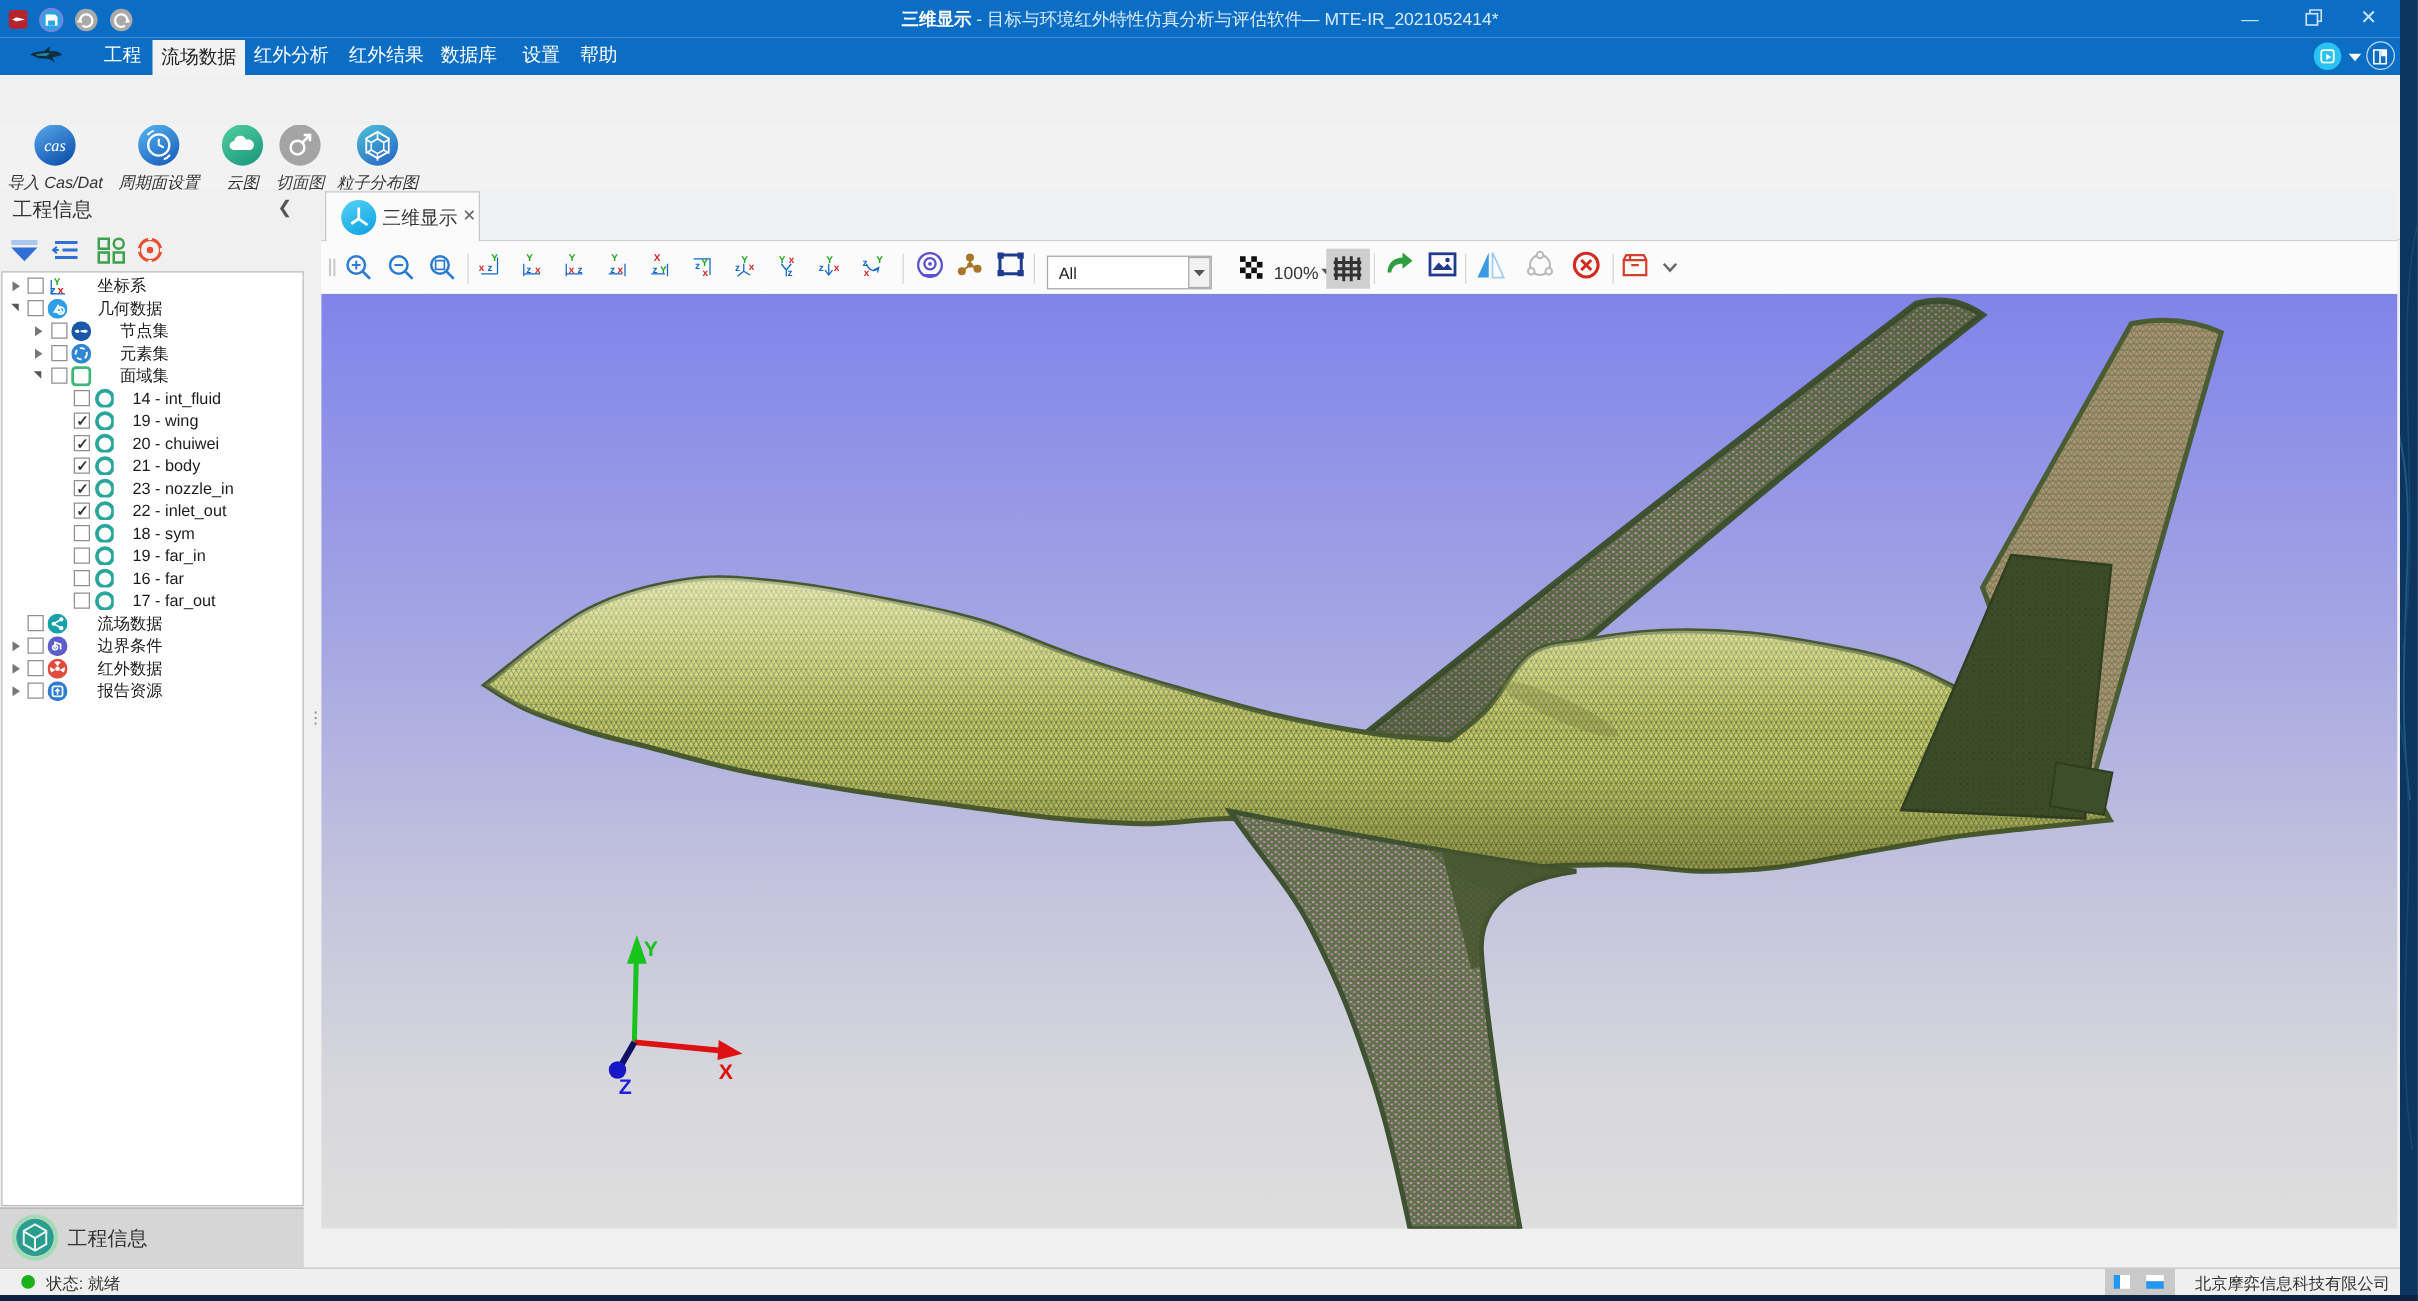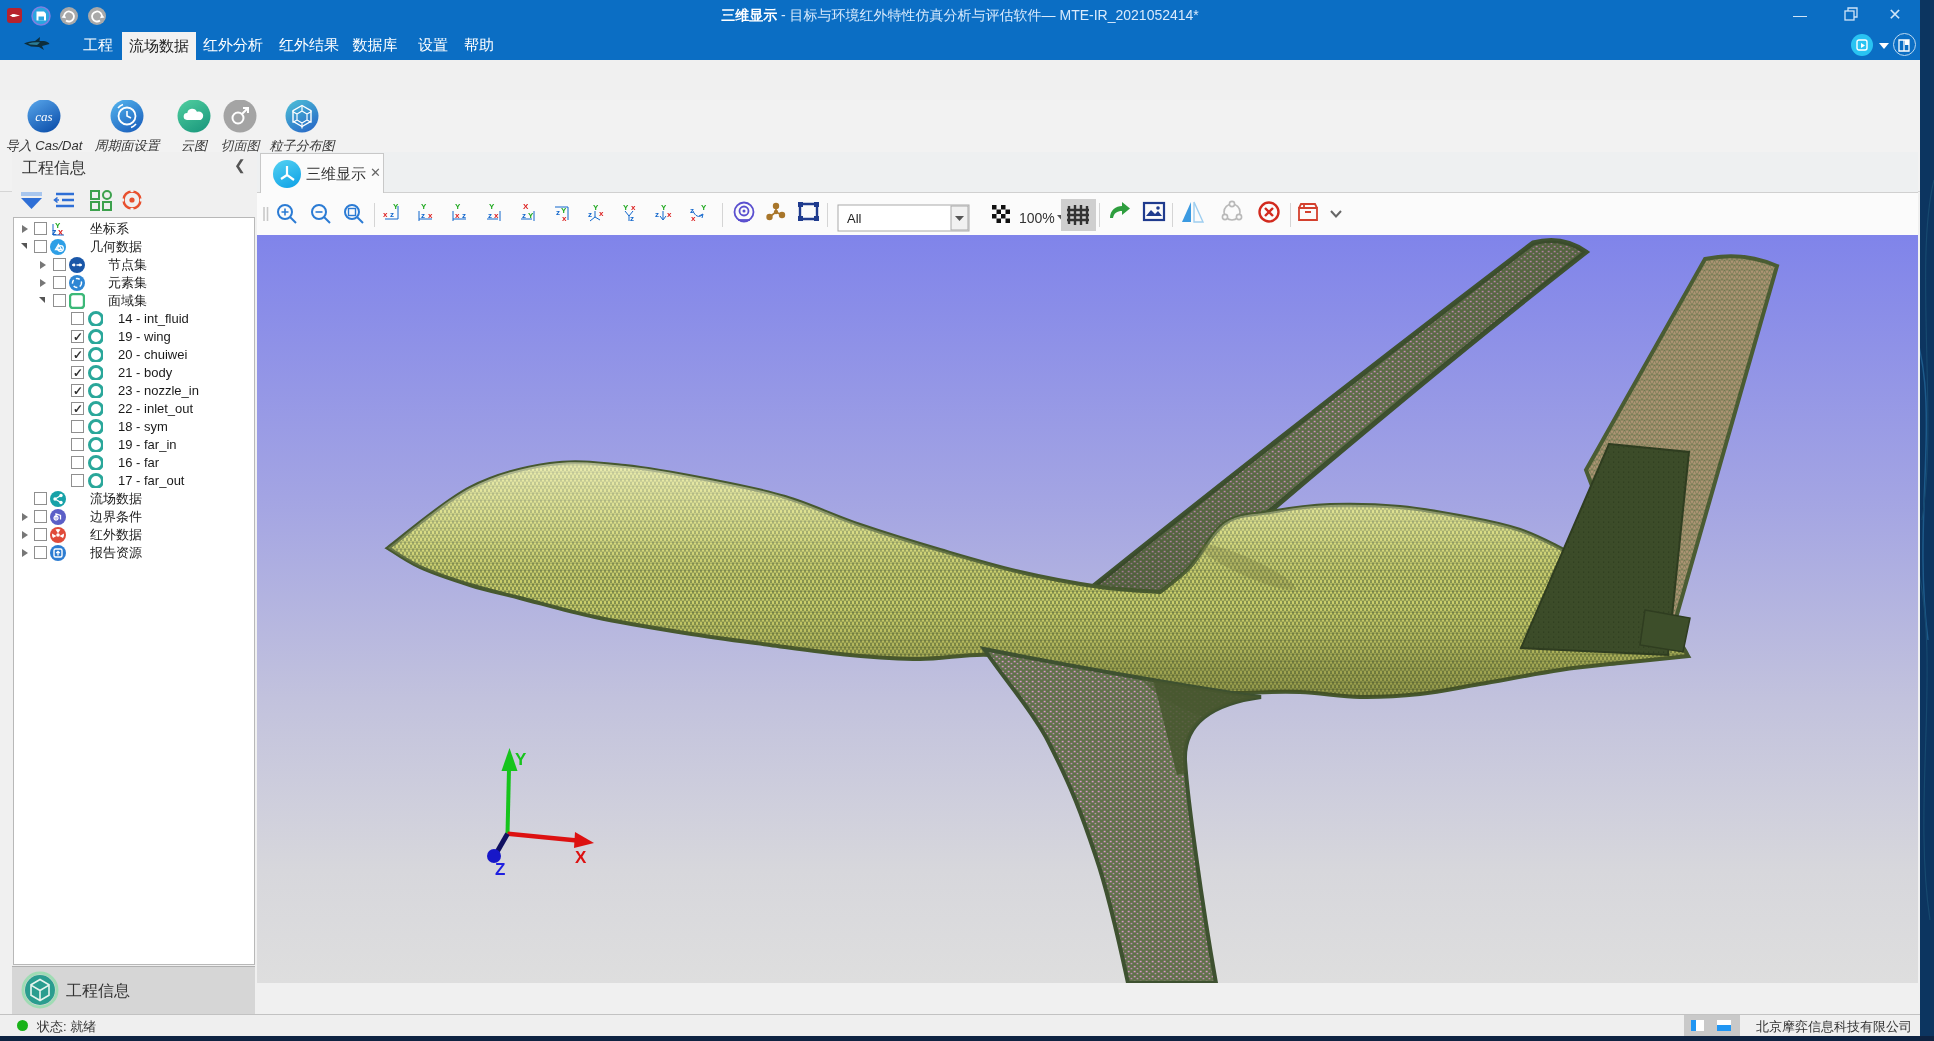--- a/index.html
+++ b/index.html
@@ -9,21 +9,21 @@
 #menubar { position:absolute; left:0; top:30px; width:1920px; height:30px; background:#0b6ec4; }
 #title-text { position:absolute; top:0; left:0; width:1920px; height:30px; line-height:30px; text-align:center; color:#d8eafc; font-size:14px; }
 #title-text b { color:#ffffff; font-weight:bold; }
 .winbtn { position:absolute; top:0; width:34px; height:30px; color:#cfe4f7; font-size:14px; text-align:center; line-height:30px; }
 .menutab { position:absolute; top:30px; height:30px; line-height:30px; color:#fff; font-size:15px; text-align:center; }
 #seltab { position:absolute; left:122px; top:32px; width:74px; height:28px; background:#f2f2f2; color:#222; font-size:15px; text-align:center; line-height:28px; }
 #ribbon { position:absolute; left:0; top:60px; width:1920px; height:92px; background:#f2f2f2; border-bottom:1px solid #d5d5d5;margin-top:40px; }
 .rbtn-label { position:absolute; top:37px; font-size:13px; color:#333; text-align:center; transform:translateX(-50%); white-space:nowrap;font-style:italic; }
 .rgroup { position:absolute; top:72px; font-size:13px; color:#555; transform:translateX(-50%); white-space:nowrap; }
 .rsep { position:absolute; top:64px; width:1px; height:76px; background:#d8d8d8; }
-#panel { position:absolute; left:12px; top:152px; width:257px; height:862px; background:#f0f0f0;padding-left:43px; }
+#panel { position:absolute; left:0; top:152px; width:257px; height:862px; background:#f0f0f0;padding-left:43px; }
 #panel-header { position:absolute; left:10px; top:6px; font-size:16px; color:#333; }
 #panel-collapse { position:absolute; left:222px; top:5px; font-size:14px; color:#555; }
 #tree { position:absolute; left:1px; top:65px; width:242px; height:748px; background:#ffffff; border:1px solid #b8b8b8; font-size:13px; color:#1a1a1a; }
 .trow { position:absolute; height:18px; line-height:18px; white-space:nowrap; }
 .exp { position:absolute; width:0; height:0; }
 .cb { position:absolute; width:13px; height:13px; border:1px solid #8f8f8f; background:#fff; }
 .ck:after { content:"\2713"; position:absolute; left:1px; top:-3px; font-size:12px; color:#333; font-weight:bold; }
 .tico { position:absolute; width:16px; height:16px; }
 #panel-bottom { position:absolute; left:0; top:814px; width:243px; height:48px; background:#d6d6d6; border-top:1px solid #b0b0b0; }
 #main { position:absolute; left:257px; top:152px; width:1661px; height:862px; }

